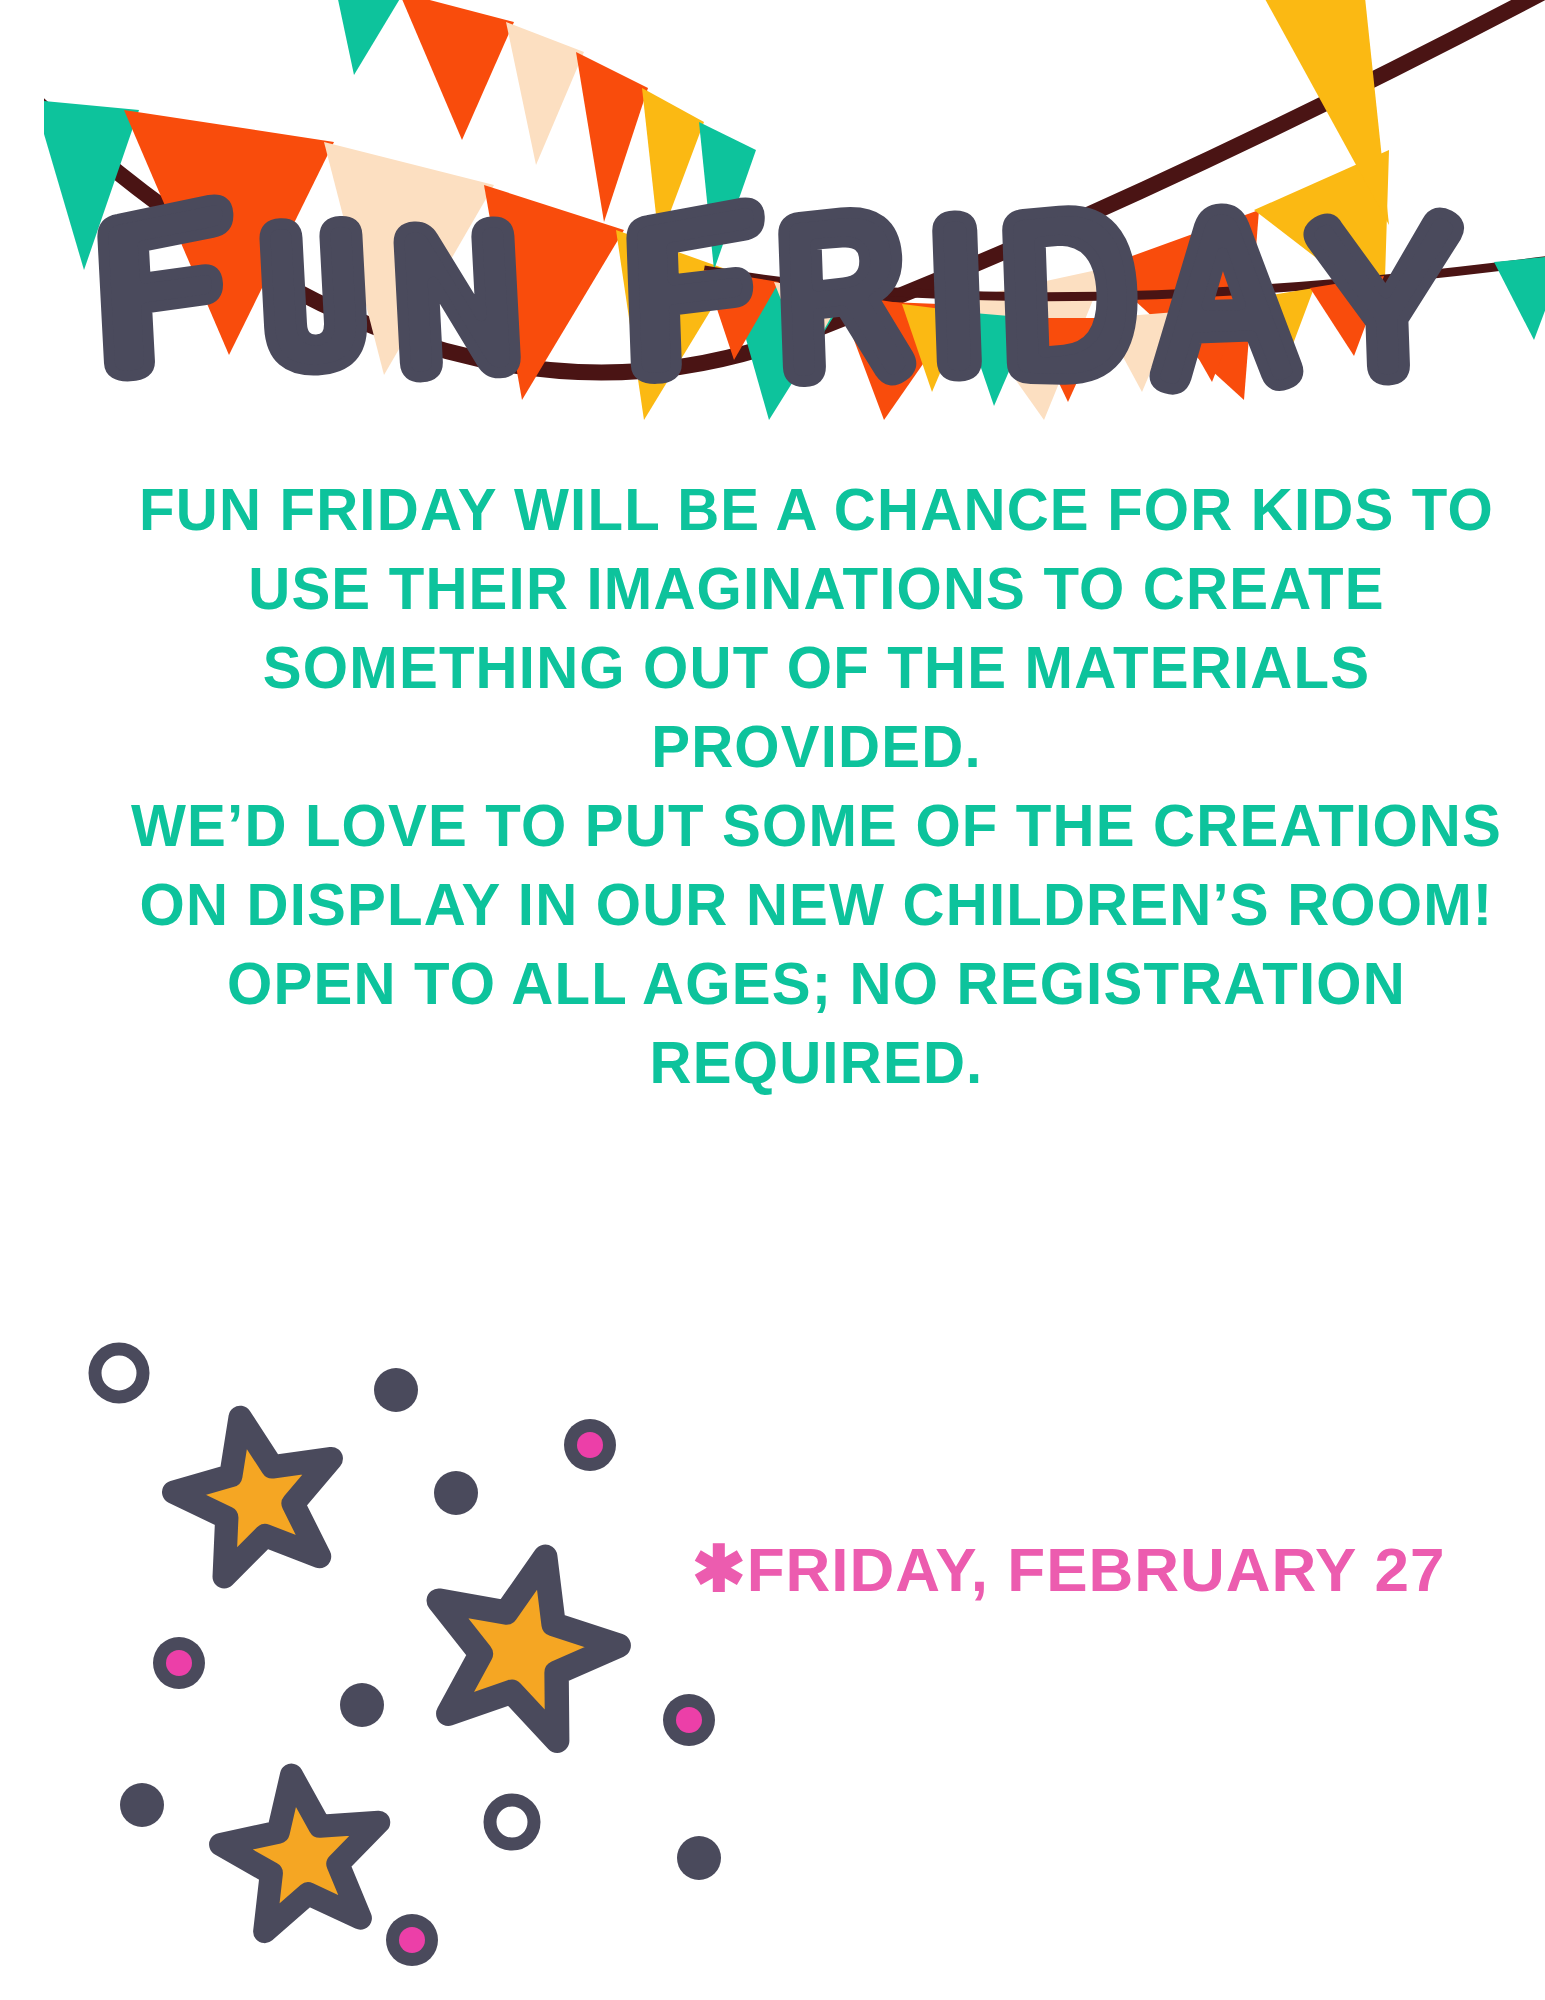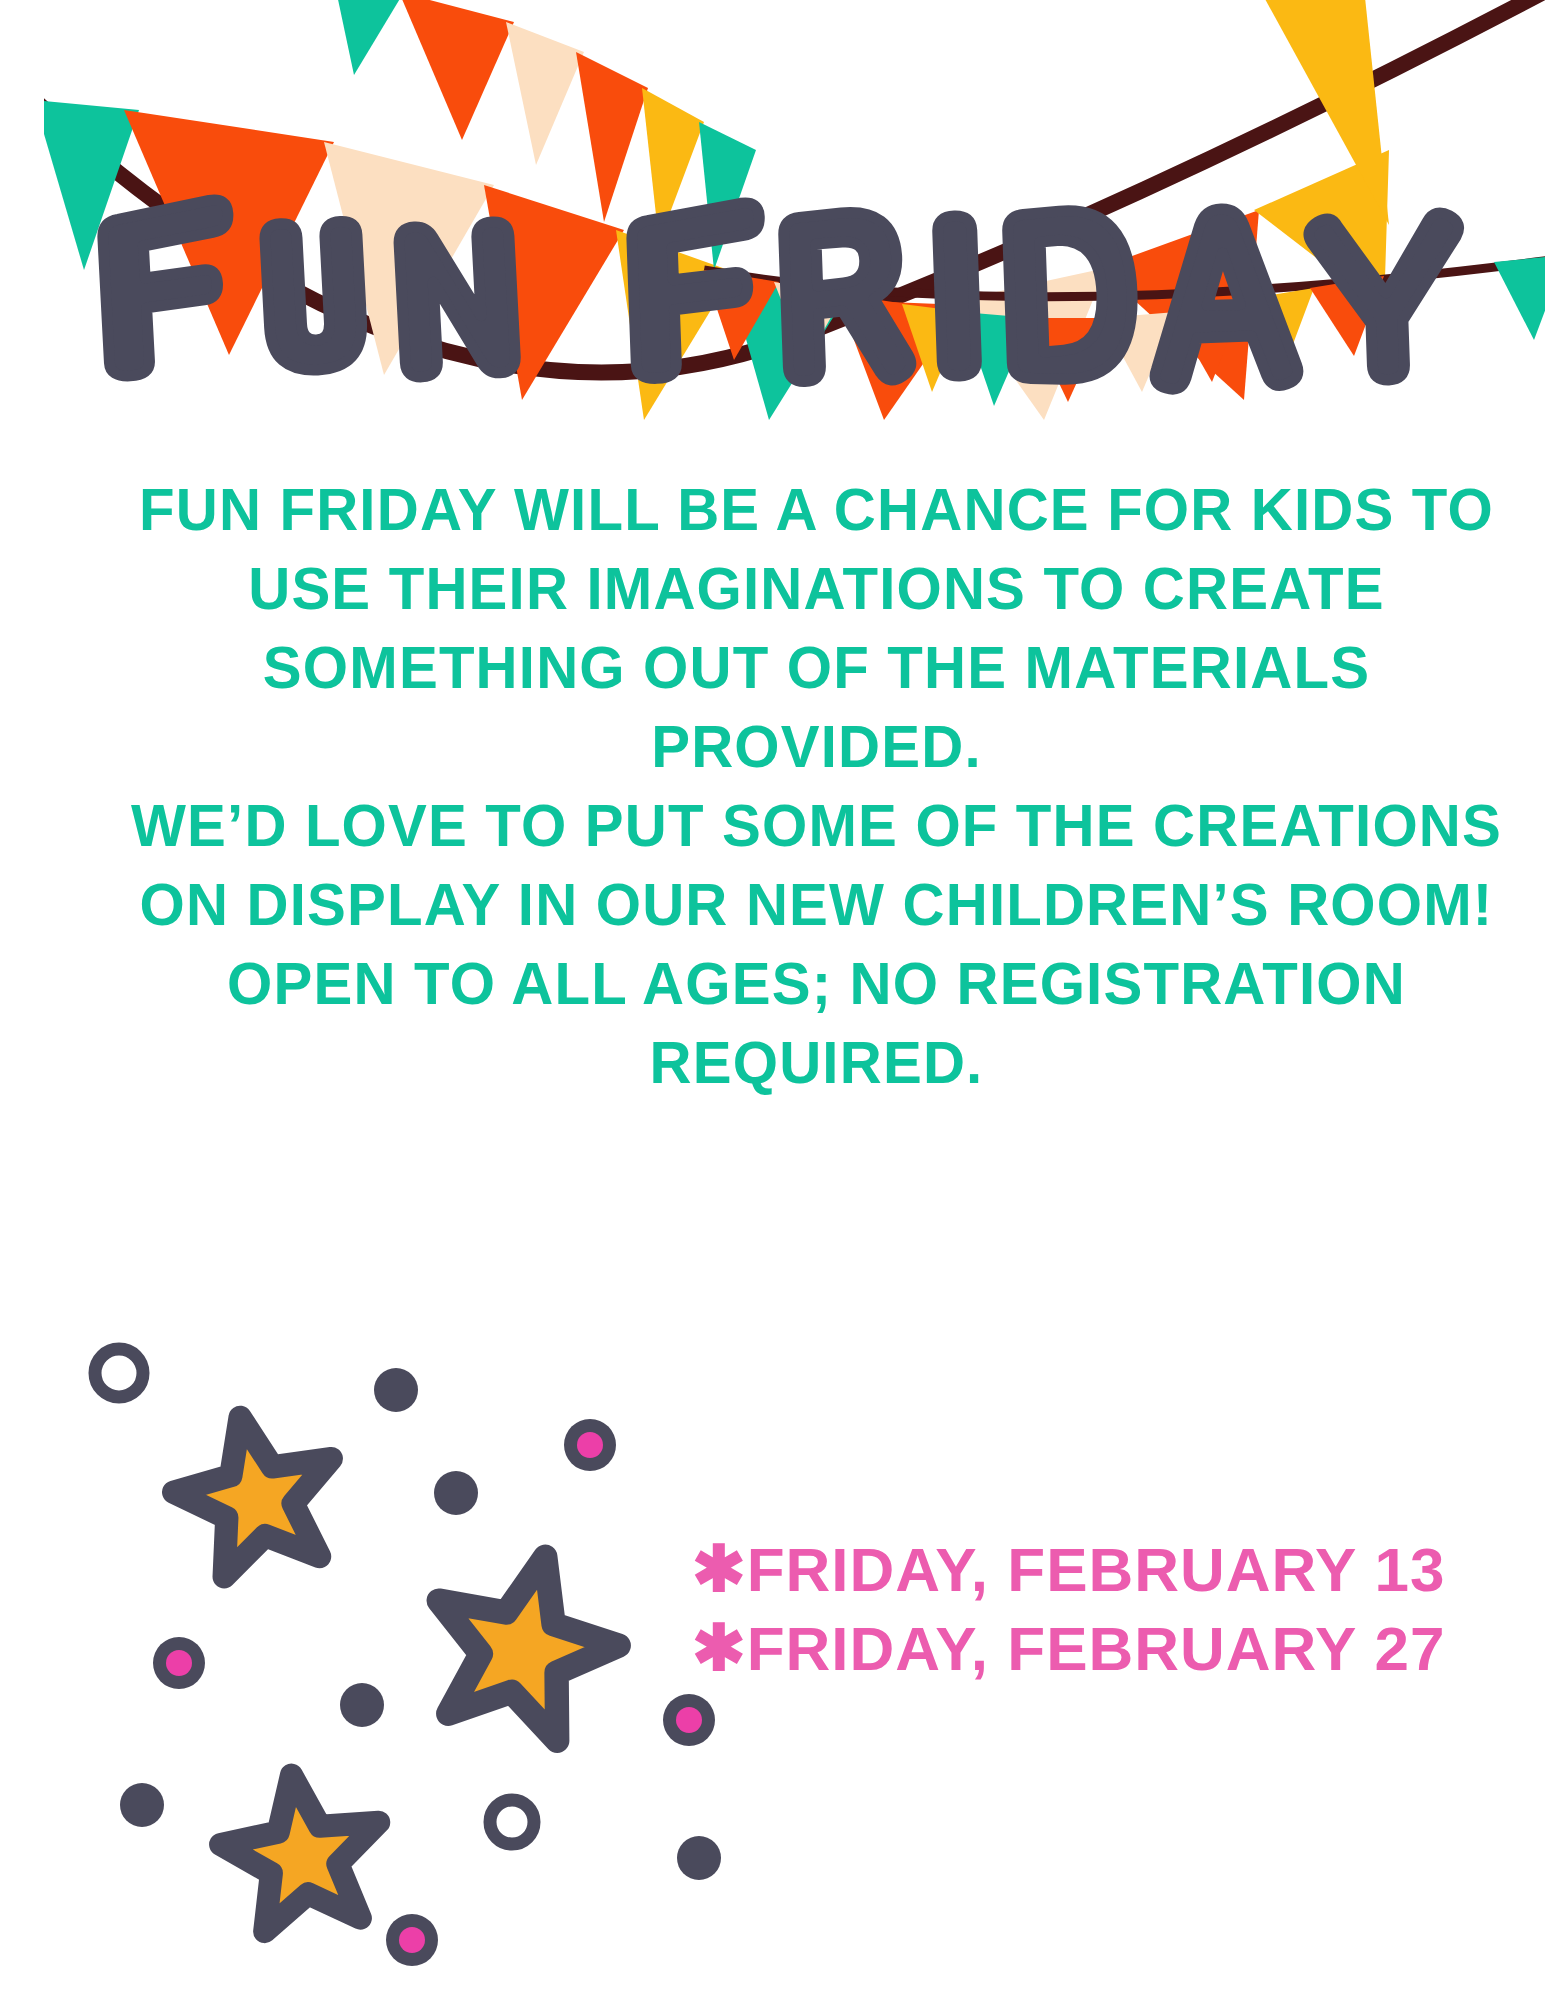--- a/index.html
+++ b/index.html
@@ -241,17 +241,16 @@
       <circle cx="468" cy="542" r="22" fill="none" stroke="#4A4A5C" stroke-width="13"></circle>
 
       <circle cx="368" cy="660" r="26" fill="#4A4A5C"></circle>
       <circle cx="368" cy="660" r="13" fill="#EC3FA8"></circle>
 
       <circle cx="655" cy="578" r="22" fill="#4A4A5C"></circle>
     </svg>
   </div>
 
   <div class="dates-block">
-    <div class="date-row"><span class="ast">✱</span><span>FRIDAY, FEBRUARY 13</span></div>
     <div class="date-row"><span class="ast">✱</span><span>FRIDAY, FEBRUARY 27</span></div>
   </div>
 
 </div>
 
 </body></html>

